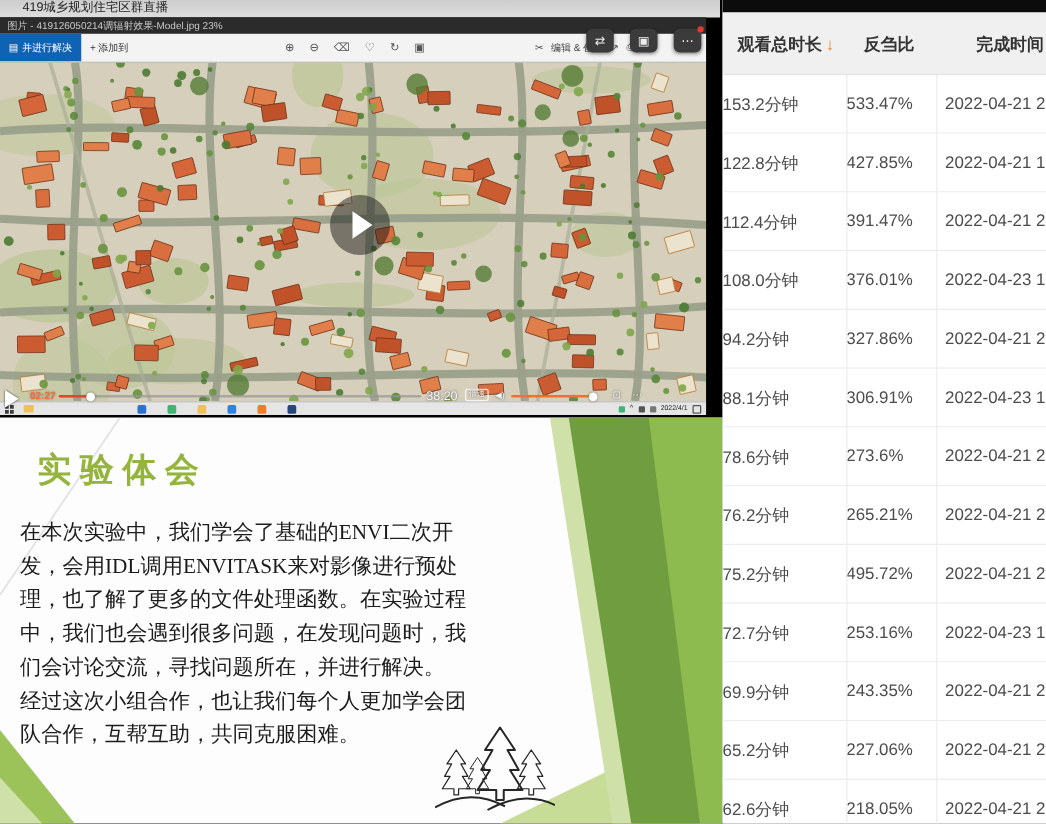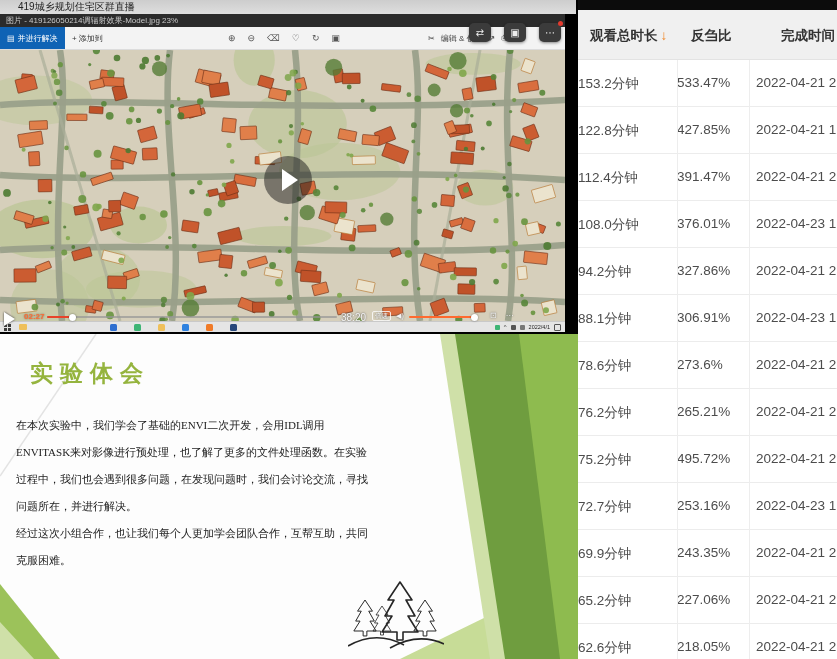--- a/index.html
+++ b/index.html
@@ -59,23 +59,23 @@
   .tb-apps{display:flex;gap:17px;margin-left:83px}
   .tb-apps i{width:7px;height:7px;border-radius:1.5px;display:block}
   .tb-tray{margin-left:auto;display:flex;align-items:center;gap:4px;margin-right:4px;color:#333}
   .tb-tray .caret{font-size:6px;line-height:6px}
   .tb-tray i{width:5px;height:5px;border-radius:1px;display:block}
   .tb-date{font-size:5.5px;color:#222;line-height:6px;text-align:right}
   .tb-notif{width:7px;height:7px;border:1px solid #555;border-radius:1px;box-sizing:border-box}
   
   .slide{position:absolute;left:0;top:334px;width:578px;height:325px;background:#fdfdfd;overflow:hidden}
   .slide-decor{position:absolute;left:0;top:0}
-  .slide-title{position:absolute;left:30px;top:24px;font-size:23px;font-weight:bold;color:#95b43e;
+  .slide-title{position:absolute;left:30px;top:24px;font-size:27px;font-weight:bold;color:#95b43e;
     letter-spacing:7px;font-family:"Liberation Serif",serif}
-  .slide-body{position:absolute;left:16px;top:78px;width:360px;font-size:11px;line-height:27px;
+  .slide-body{position:absolute;left:16px;top:78px;width:360px;font-size:17px;line-height:27px;
     color:#1c1c1c;font-family:"Liberation Serif",serif}
   .slide-body p{margin:0}
   .trees{position:absolute;left:348px;top:236px}
   
   .stats{position:absolute;left:578px;top:0;width:283px;height:659px;background:#fff;overflow:hidden}
   .stats-black-top{height:10px;background:#0c0c0c}
   .stats-header{height:50px;background:#f0f0f0;position:relative;font-size:13.5px;color:#333;
     font-weight:bold;border-bottom:1px solid #e3e3e3;box-sizing:border-box}
   .sh1{position:absolute;left:12px;top:17px}
   .sh-sort{color:#f0821e;font-weight:bold;margin-left:3px}

